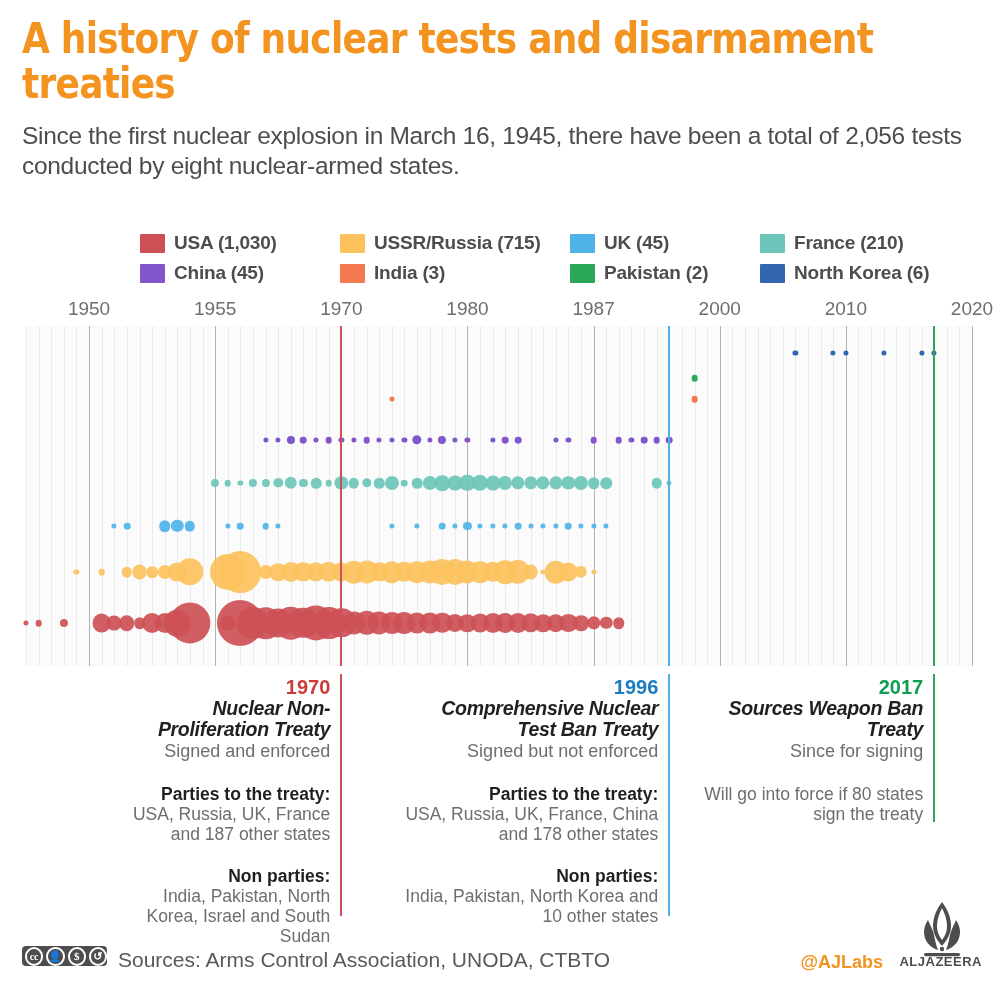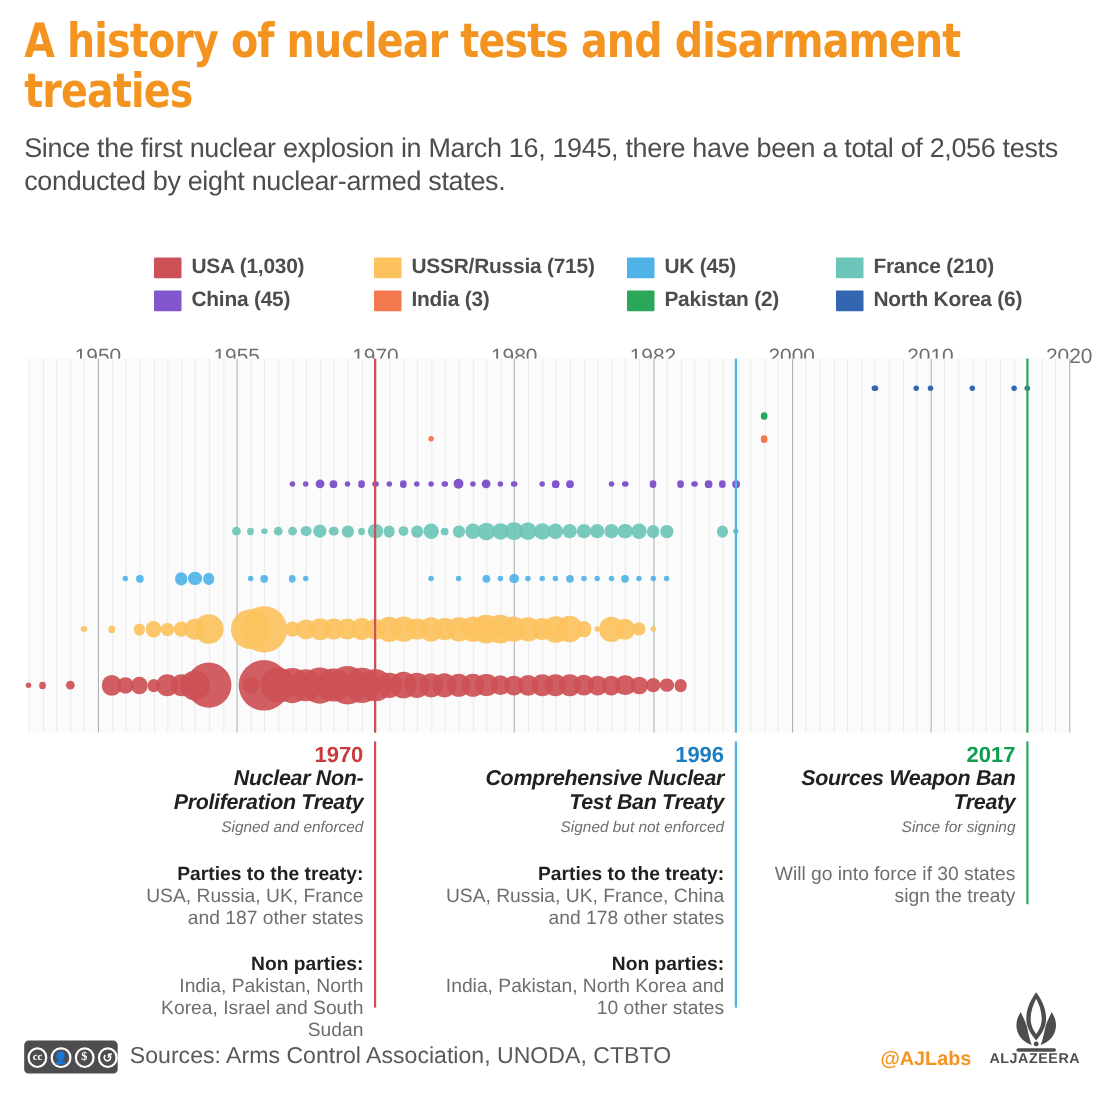--- a/index.html
+++ b/index.html
@@ -45,21 +45,21 @@
   }
   .legend-label {
     font-size:19px; font-weight:bold; color:#4d4d4f;
     font-family:"Liberation Sans", sans-serif; white-space:nowrap;
     letter-spacing:-0.2px;
   }
 
   
   #axis-labels { position:absolute; left:0; top:298px; width:1000px; height:24px; }
   .axis-tick-label {
-    position:absolute; top:16px;
+    position:absolute; top:0;
     font-size:19px; color:#6d6e71;
     font-family:"Liberation Sans", sans-serif;
     transform:translateX(-50%);
     white-space:nowrap;
   }
 
   
   #plot {
     position:absolute;
     left:26px; top:326px; width:946px; height:340px;
@@ -77,38 +77,38 @@
   .treaty-block { position:absolute; text-align:right; }
   .treaty-year {
     font-size:20px; font-weight:bold; line-height:22px;
     font-family:"Liberation Sans", sans-serif;
   }
   .treaty-name {
     font-size:19.5px; font-weight:bold; color:#231f20; line-height:21px;
     font-family:"Liberation Sans", sans-serif; letter-spacing:-0.3px;font-style:italic;
   }
   .treaty-status {
-    font-size:14px; font-style:italic; color:#6d6e71; line-height:22px;
+    font-size:18px; color:#6d6e71; line-height:22px;
     font-family:"Liberation Sans", sans-serif;
   }
   .treaty-sub { margin-top:22px; }
   .treaty-sub-head {
     font-size:17.5px; font-weight:bold; color:#231f20; line-height:20px;
     font-family:"Liberation Sans", sans-serif;
   }
   .treaty-sub-body {
     font-size:17.5px; color:#6d6e71; line-height:20px;
     font-family:"Liberation Sans", sans-serif;
   }
 
   
   #footer { position:absolute; left:0; bottom:0; width:1000px; height:80px; }
   #cc-badge {
     position:absolute; left:22px; top:26px;
-    width:85px; height:30px; background:#4d4d4f;
+    width:85px; height:20px; background:#4d4d4f;
     border-radius:4px; display:flex; align-items:center;
   }
   .cc-circle {
     width:19px; height:19px; border-radius:50%;
     border:2px solid #ffffff; margin-left:3px;
     color:#ffffff; font-size:11px; font-weight:bold;
     display:flex; align-items:center; justify-content:center;
     font-family:"Liberation Serif", serif;
   }
   #sources {
@@ -170,21 +170,21 @@
       <span class="legend-swatch" style="background: rgb(52, 101, 176);"></span>
       <span class="legend-label">North Korea (6)</span>
     </div>
   </div>
 
 <div id="axis-labels">
     <div class="axis-tick-label" style="left: 89.0667px;">1950</div>
     <div class="axis-tick-label" style="left: 215.2px;">1955</div>
     <div class="axis-tick-label" style="left: 341.333px;">1970</div>
     <div class="axis-tick-label" style="left: 467.467px;">1980</div>
-    <div class="axis-tick-label" style="left: 593.6px;">1982</div>
+    <div class="axis-tick-label" style="left: 593.6px;">1987</div>
     <div class="axis-tick-label" style="left: 719.733px;">2000</div>
     <div class="axis-tick-label" style="left: 845.867px;">2010</div>
     <div class="axis-tick-label" style="left: 972px;">2020</div>
   </div>
 
 <div id="plot">
     <div class="gridline" style="left: 0px;"></div>
     <div class="gridline" style="left: 12.6133px;"></div>
     <div class="gridline" style="left: 25.2267px;"></div>
     <div class="gridline" style="left: 37.84px;"></div>
@@ -472,21 +472,21 @@
       <div class="treaty-sub">
         <div class="treaty-sub-head">Non parties:</div>
         <div class="treaty-sub-body">India, Pakistan, North Korea and 10 other states</div>
       </div>
     </div>
     <div class="treaty-block" style="width: 228px; left: 695.16px; top: 676px;">
       <div class="treaty-year" style="color: rgb(15, 157, 79);">2017</div>
       <div class="treaty-name">Sources Weapon Ban Treaty</div>
       <div class="treaty-status">Since for signing</div>
       <div class="treaty-sub">
-        <div class="treaty-sub-body">Will go into force if 30 states sign the treaty</div>
+        <div class="treaty-sub-body">Will go into force if 80 states sign the treaty</div>
       </div>
     </div>
   </div>
 
 <div id="footer">
   <div id="cc-badge">
       <div class="cc-circle" style="font-size: 10px;">cc</div>
       <div class="cc-circle" style="font-size: 11px;">👤</div>
       <div class="cc-circle" style="font-size: 11px;">$</div>
       <div class="cc-circle" style="font-size: 11px;">↺</div>

